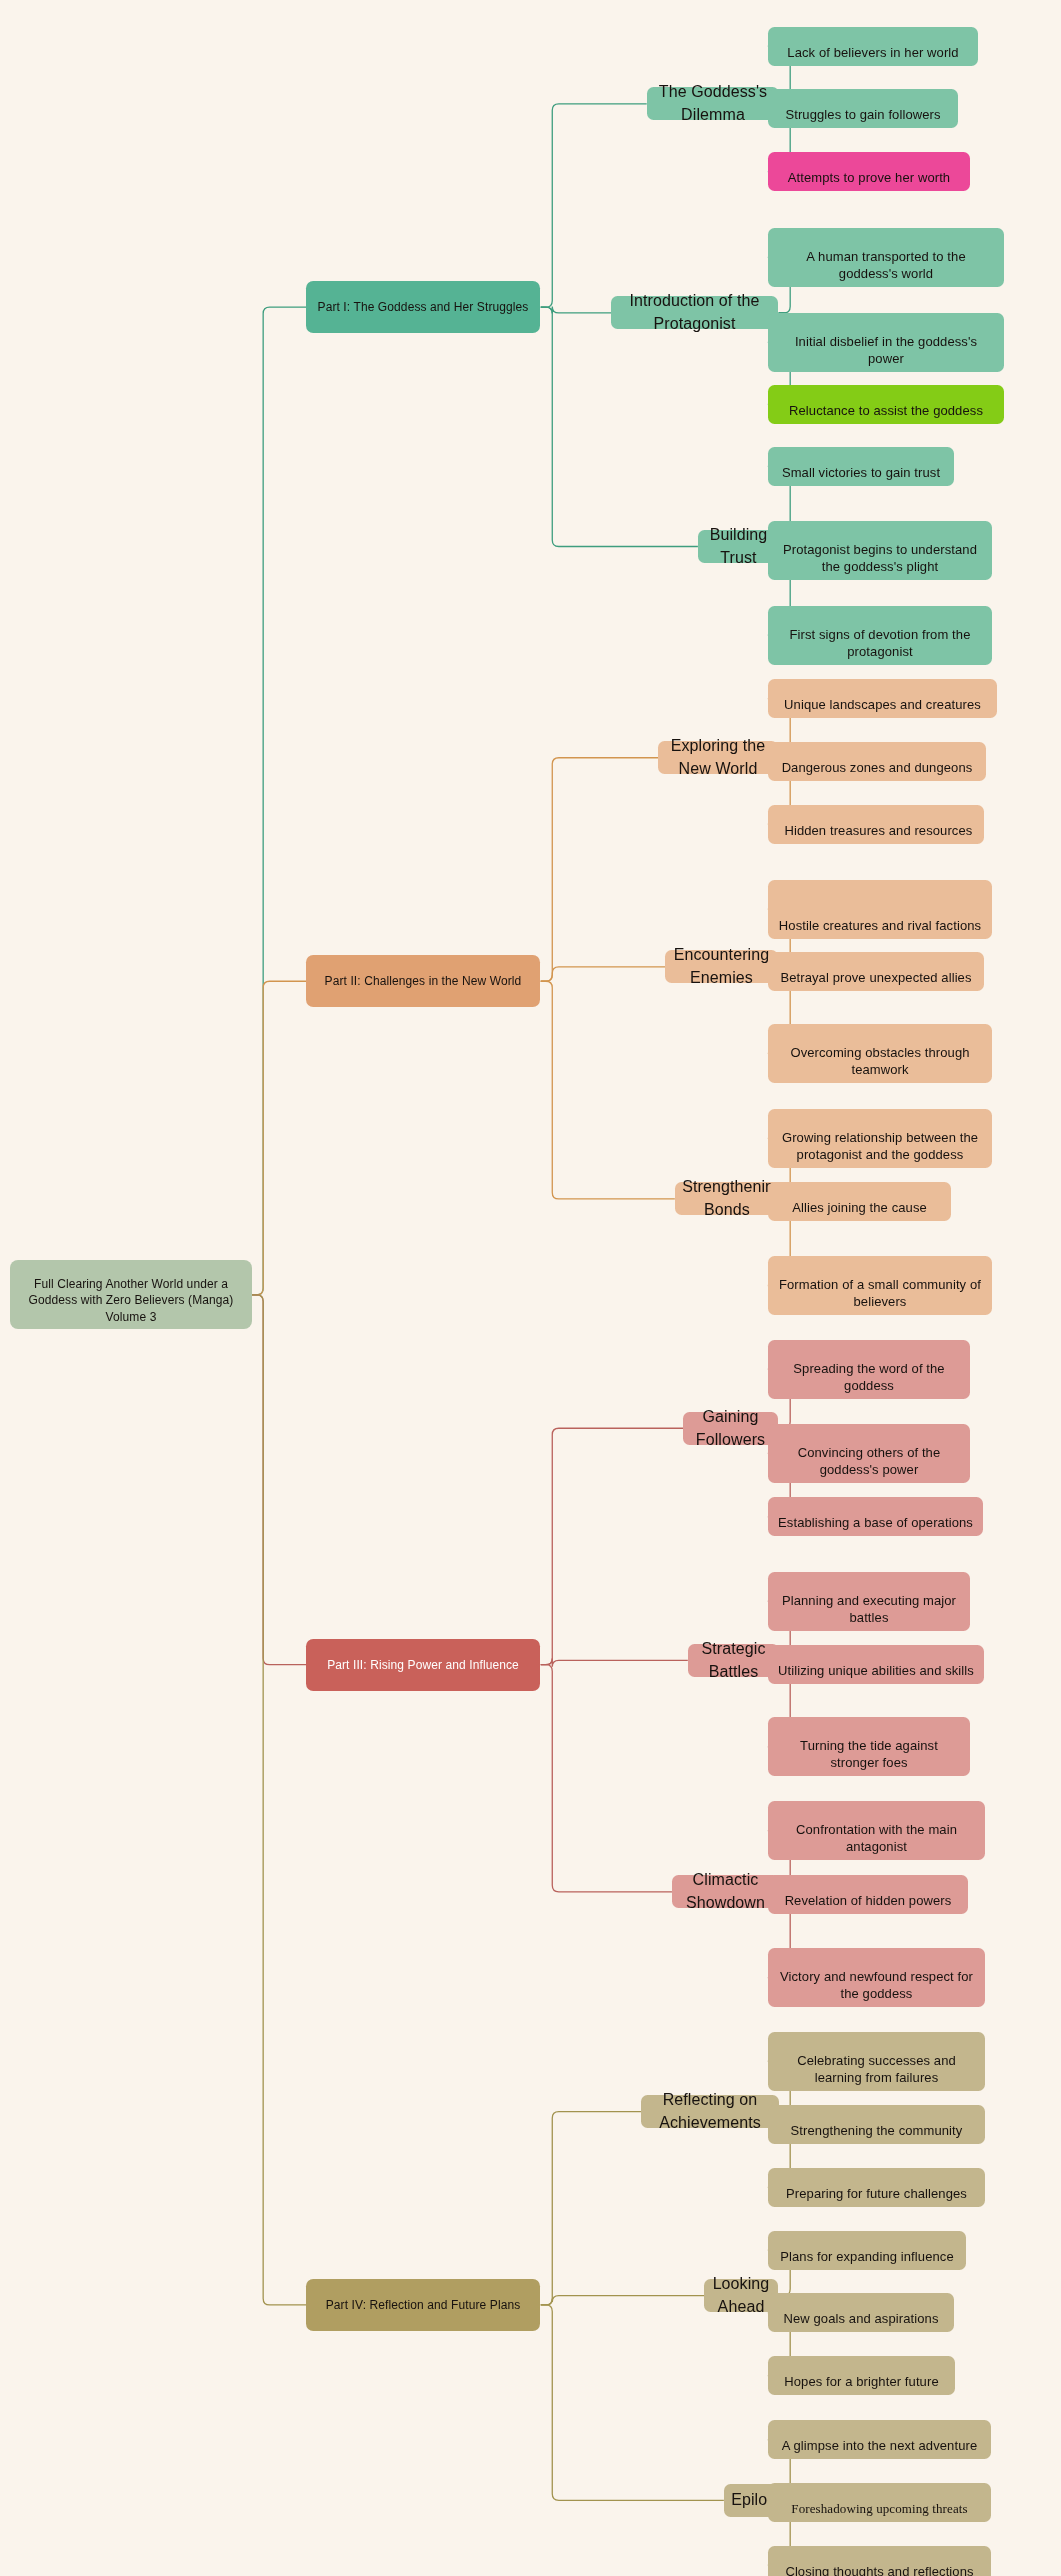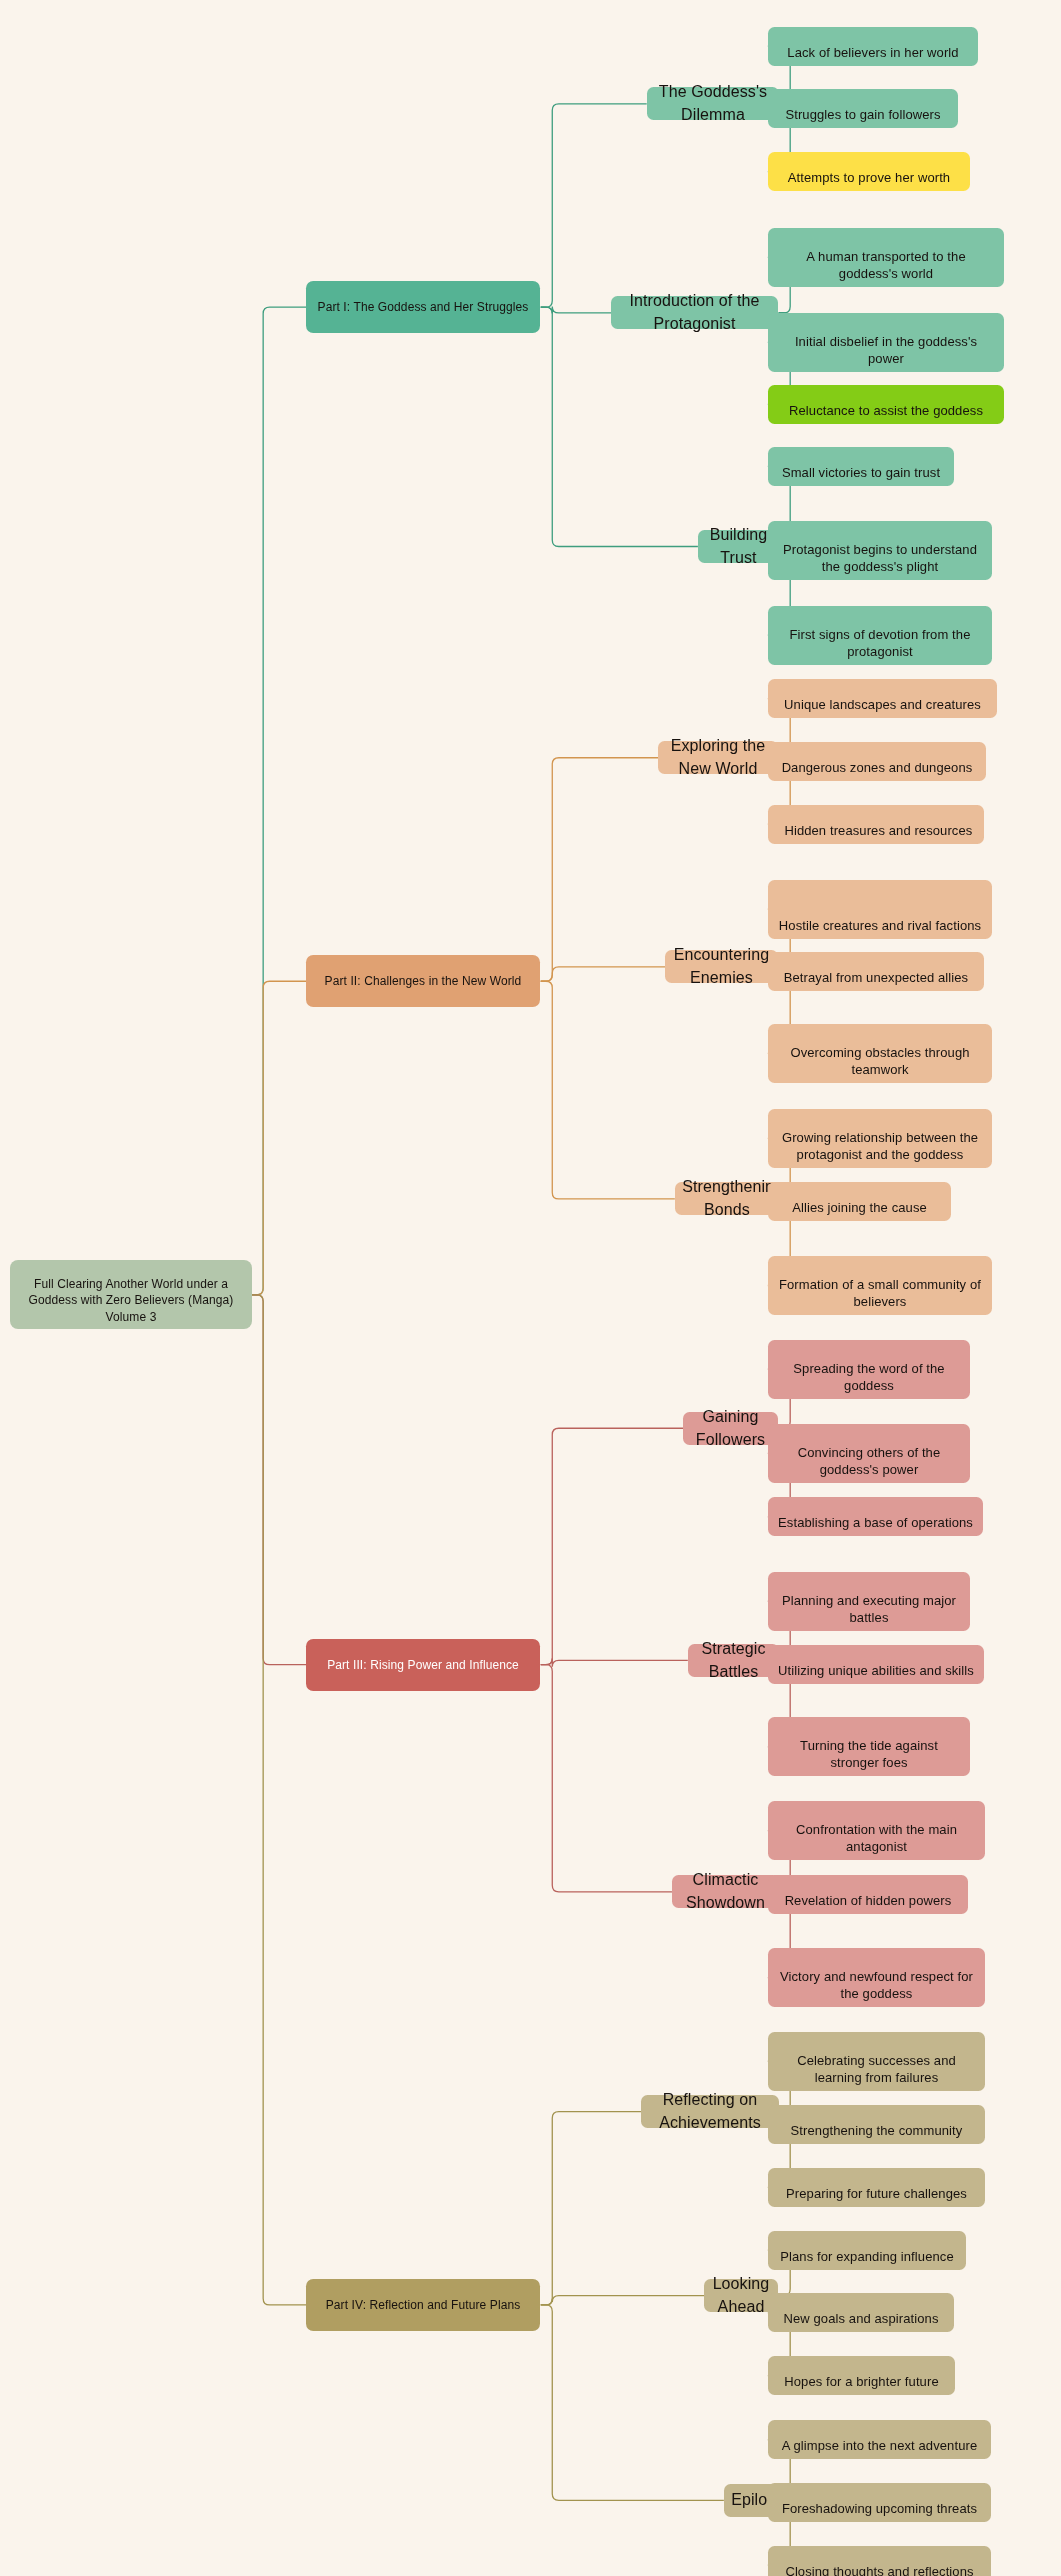--- a/index.html
+++ b/index.html
@@ -127,21 +127,21 @@
       </div>
       <div class="node node-sub" style="left: 647px; top: 87px; width: 132px; height: 33px; background: rgb(126, 196, 166);">
         <span>The Goddess's Dilemma</span>
       </div>
       <div class="node node-leaf" style="left: 768px; top: 27px; width: 210px; height: 39px; background: rgb(126, 196, 166);">
         <span>Lack of believers in her world</span>
       </div>
       <div class="node node-leaf" style="left: 768px; top: 89px; width: 190px; height: 39px; background: rgb(126, 196, 166);">
         <span>Struggles to gain followers</span>
       </div>
-      <div class="node node-leaf" style="left: 768px; top: 152px; width: 202px; height: 39px; background: #fde047;">
+      <div class="node node-leaf" style="left: 768px; top: 152px; width: 202px; height: 39px; background: #ec4899;">
         <span>Attempts to prove her worth</span>
       </div>
       <div class="node node-sub" style="left: 611px; top: 296px; width: 167px; height: 33px; background: rgb(126, 196, 166);">
         <span>Introduction of the Protagonist</span>
       </div>
       <div class="node node-leaf" style="left: 768px; top: 228px; width: 236px; height: 59px; background: rgb(126, 196, 166);">
         <span>A human transported to the goddess's world</span>
       </div>
       <div class="node node-leaf" style="left: 768px; top: 313px; width: 236px; height: 59px; background: rgb(126, 196, 166);">
         <span>Initial disbelief in the goddess's power</span>
@@ -176,21 +176,21 @@
       <div class="node node-leaf" style="left: 768px; top: 805px; width: 216px; height: 39px; background: rgb(234, 189, 153); padding-left: 12px;">
         <span>Hidden treasures and resources</span>
       </div>
       <div class="node node-sub" style="left: 665px; top: 950px; width: 113px; height: 33px; background: rgb(234, 189, 153);">
         <span>Encountering Enemies</span>
       </div>
       <div class="node node-leaf" style="left: 768px; top: 880px; width: 224px; height: 59px; background: rgb(234, 189, 153);">
         <span>Hostile creatures and rival factions</span>
       </div>
       <div class="node node-leaf" style="left: 768px; top: 952px; width: 216px; height: 39px; background: rgb(234, 189, 153);">
-        <span>Betrayal from unexpected allies</span>
+        <span>Betrayal prove unexpected allies</span>
       </div>
       <div class="node node-leaf" style="left: 768px; top: 1024px; width: 224px; height: 59px; background: rgb(234, 189, 153);">
         <span>Overcoming obstacles through teamwork</span>
       </div>
       <div class="node node-sub" style="left: 675px; top: 1182px; width: 104px; height: 33px; background: rgb(234, 189, 153);">
         <span>Strengthening Bonds</span>
       </div>
       <div class="node node-leaf" style="left: 768px; top: 1109px; width: 224px; height: 59px; background: rgb(234, 189, 153);">
         <span>Growing relationship between the protagonist and the goddess</span>
       </div>
@@ -265,21 +265,21 @@
       </div>
       <div class="node node-leaf" style="left: 768px; top: 2356px; width: 187px; height: 39px; background: rgb(195, 182, 141);">
         <span>Hopes for a brighter future</span>
       </div>
       <div class="node node-sub" style="left: 724px; top: 2484px; width: 55px; height: 33px; background: rgb(195, 182, 141);">
         <span>Epilogue</span>
       </div>
       <div class="node node-leaf" style="left: 768px; top: 2420px; width: 223px; height: 39px; background: rgb(195, 182, 141);">
         <span>A glimpse into the next adventure</span>
       </div>
-      <div class="node node-leaf" style="left: 768px; top: 2483px; width: 223px; height: 39px; background: rgb(195, 182, 141);">
+      <div class="node node-leaf" style="left: 768px; top: 2483px; width: 223px; height: 39px; background: rgb(195, 182, 141); font-family: Liberation Serif, serif;">
         <span>Foreshadowing upcoming threats</span>
       </div>
       <div class="node node-leaf" style="left: 768px; top: 2546px; width: 223px; height: 39px; background: rgb(195, 182, 141);">
         <span>Closing thoughts and reflections</span>
       </div>
     </div>
 </div>
 
 
 </body></html>

